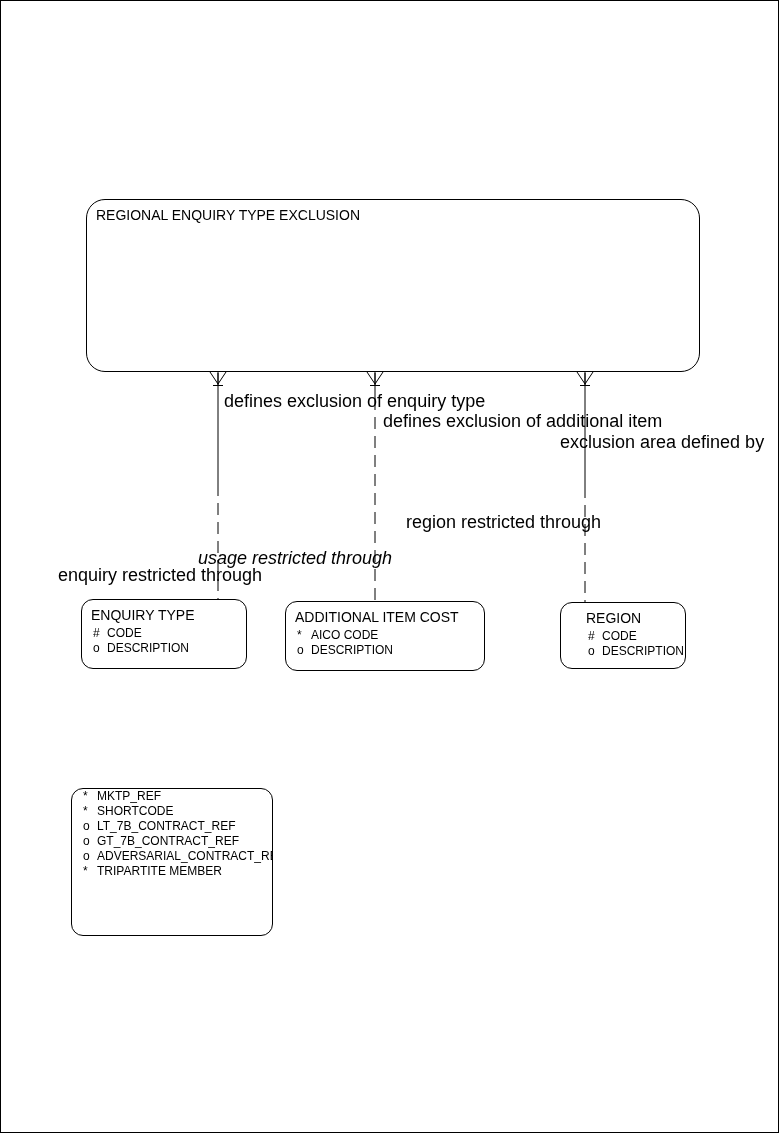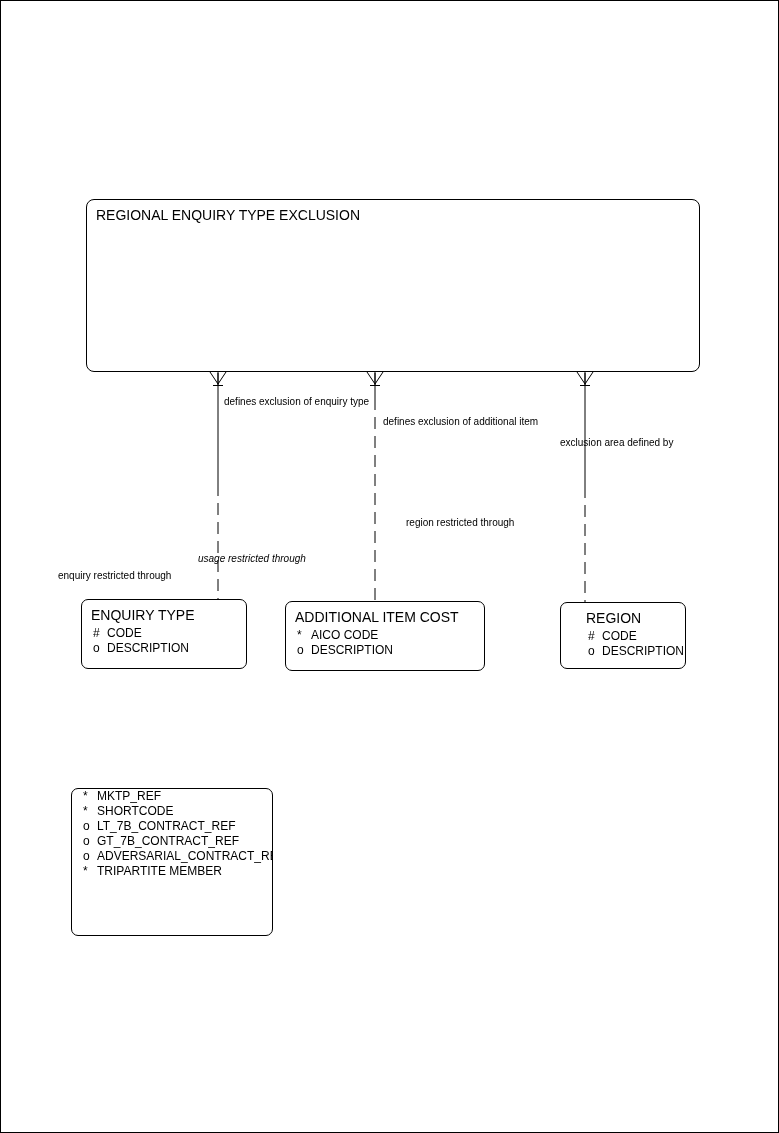--- a/index.html
+++ b/index.html
@@ -15,21 +15,21 @@
     overflow: hidden;
   }
   svg.connectors {
     position: absolute;
     left: 0; top: 0;
     width: 779px; height: 1133px;
   }
   .entity {
     position: absolute;
     border: 1px solid #000000;
-    border-radius: 7px;
+    border-radius: 12px;
     background: #ffffff;
     box-sizing: border-box;
     overflow: hidden;
   }
   .entity-title {
     font-size: 14px;
     line-height: 16px;
     padding: 7px 0 3px 9px;
     white-space: nowrap;
   }
@@ -38,21 +38,21 @@
     line-height: 15px;
     padding-left: 11px;
     white-space: nowrap;
   }
   .attr .pfx {
     display: inline-block;
     width: 14px;
   }
   .rel-label {
     position: absolute;
-    font-size: 10px;
+    font-size: 18px;
     line-height: 15px;
     white-space: nowrap;
     background: transparent;
   }
 </style>
 </head>
 <body>
 
 <div id="canvas">
 
@@ -70,21 +70,21 @@
       <path d="M374 397 V600" stroke-dasharray="12 7"></path>
     </g>
 
     <g stroke="#000000" stroke-width="1" fill="none">
       <path d="M576 371 L584 383 M592 371 L584 383 M584 371 V385 M579 384.5 H589"></path>
       <path d="M584 372 V485"></path>
       <path d="M584 485 V601" stroke-dasharray="12 7"></path>
     </g>
   </svg>
 
-  <div class="entity" style="left:85px; top:198px; width:614px; height:173px; border-radius:8px;">
+  <div class="entity" style="left:85px; top:198px; width:614px; height:173px; border-radius:19px;">
     <div class="entity-title">REGIONAL ENQUIRY TYPE EXCLUSION</div>
   </div>
 
   <div class="rel-label" style="left:223px; top:393px;">defines exclusion of enquiry type</div>
   <div class="rel-label" style="left:382px; top:413px;">defines exclusion of additional item</div>
   <div class="rel-label" style="left:559px; top:434px;">exclusion area defined by</div>
 
   <div class="rel-label" style="left:11px; top:567px;margin-left:46px;">enquiry restricted through</div>
   <div class="rel-label" style="left:197px; top:550px;font-style:italic;">usage restricted through</div>
   <div class="rel-label" style="left:405px; top:514px;text-align:center;">region restricted through</div>

